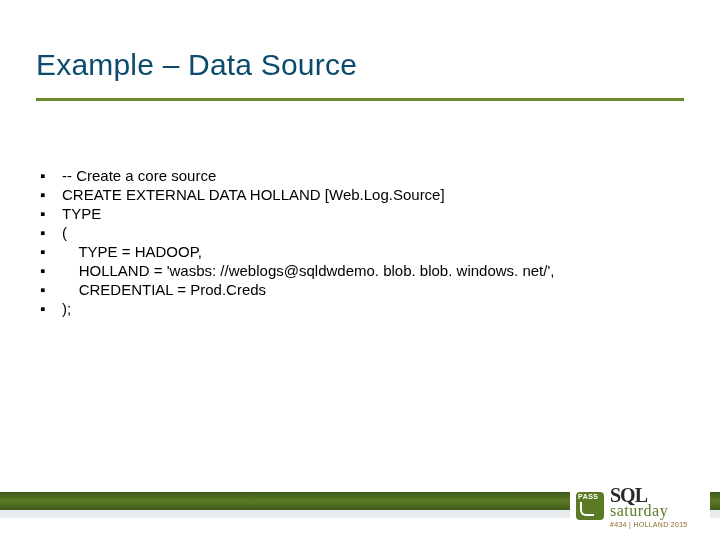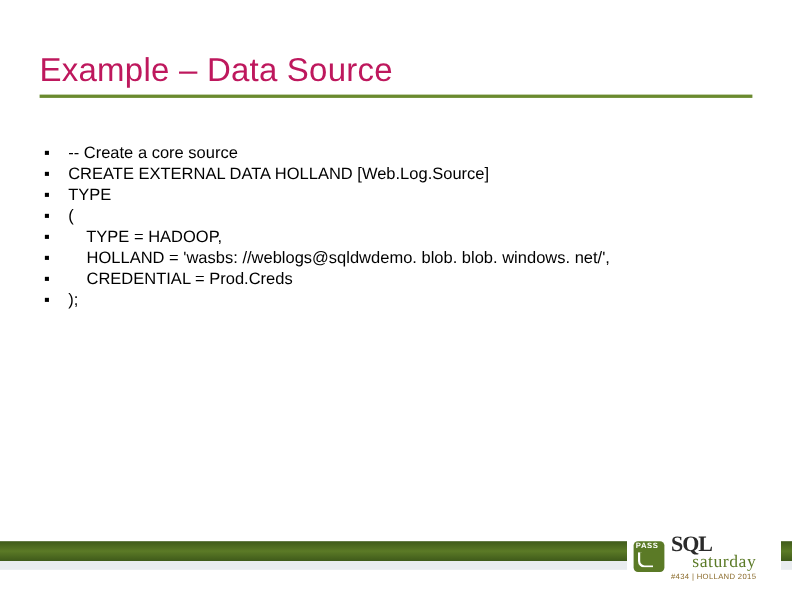--- a/index.html
+++ b/index.html
@@ -5,24 +5,24 @@
   * { margin: 0; padding: 0; box-sizing: border-box; }
   html, body { width: 720px; height: 540px; font-family: Arial, Helvetica, sans-serif; background: #fff; }
   .slide {
     width: 720px; height: 540px;
     position: relative;
     padding: 48px 36px 0 36px;
   }
   .title {
     font-size: 30px;
     font-weight: 400;
-    color: #be185d;
-    padding-bottom: 4px;
+    color: #0c4a6e;
+    padding-bottom: 16px;
     border-bottom: 3px solid #6a8a2f;
-    margin-bottom: 42px;
+    margin-bottom: 66px;
     letter-spacing: 0.2px;
   }
   .content {
     padding-left: 4px;
   }
   .line {
     display: flex;
     align-items: baseline;
     margin-bottom: 2px;
     font-size: 15px;
@@ -84,21 +84,21 @@
     position: absolute;
     bottom: 4px; left: 4px;
     width: 12px; height: 12px;
     border: 2px solid #fff;
     border-top: none;
     border-right: none;
     border-radius: 0 0 0 6px;
   }
   .logo-text { display: flex; flex-direction: column; line-height: 1; }
   .logo-sql { font-family: Georgia, 'Times New Roman', serif; font-size: 20px; font-weight: bold; color: #2a2a2a; letter-spacing: -1px; }
-  .logo-sat { font-family: Georgia, 'Times New Roman', serif; font-size: 16px; color: #5b7a26; letter-spacing: 0.5px; margin-top: -2px; text-align: right; }
+  .logo-sat { font-family: Georgia, 'Times New Roman', serif; font-size: 16px; color: #5b7a26; letter-spacing: 0.5px; margin-top: -2px; }
   .logo-sub { font-size: 7px; color: #8a6a2a; letter-spacing: 0.3px; margin-top: 2px; }
 </style>
 </head>
 <body>
 
 <div class="slide">
   <h1 class="title">Example – Data Source</h1>
 
   <div class="content">
     <div class="line">

